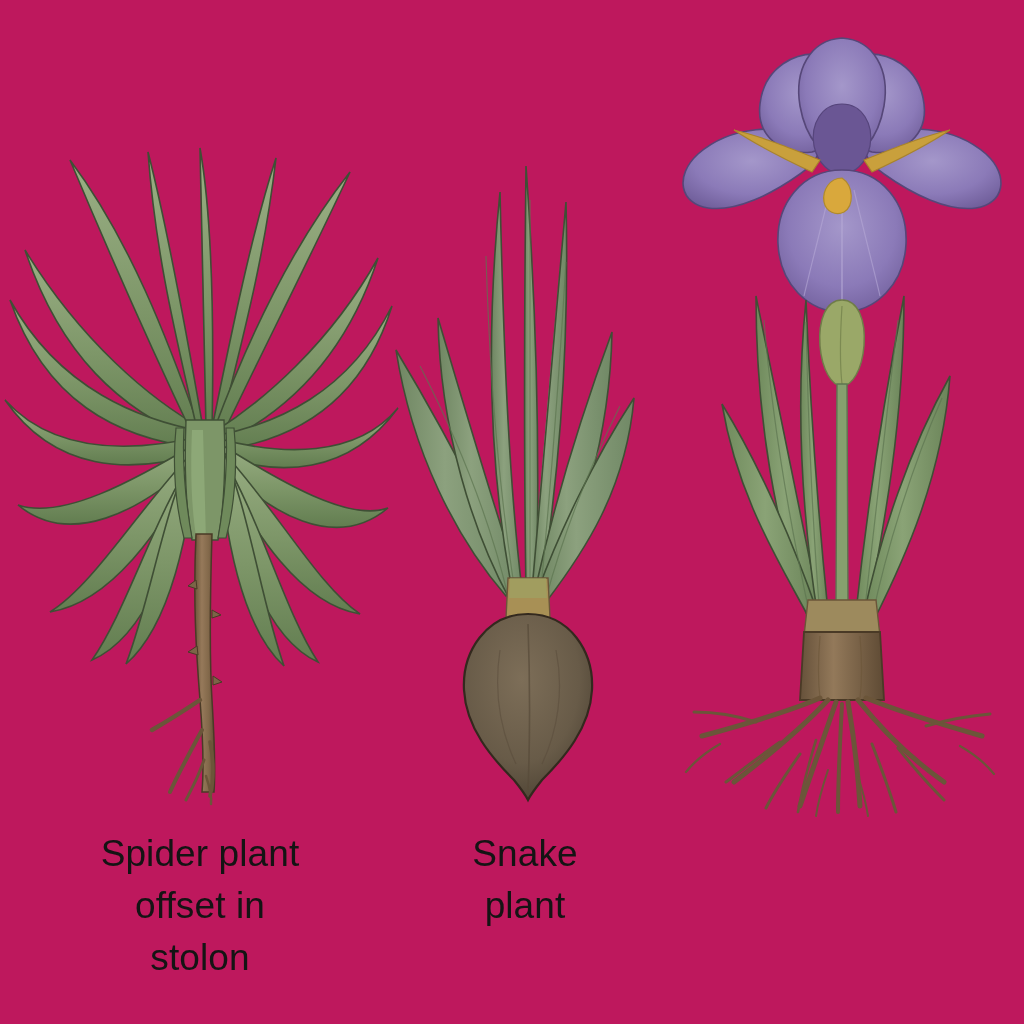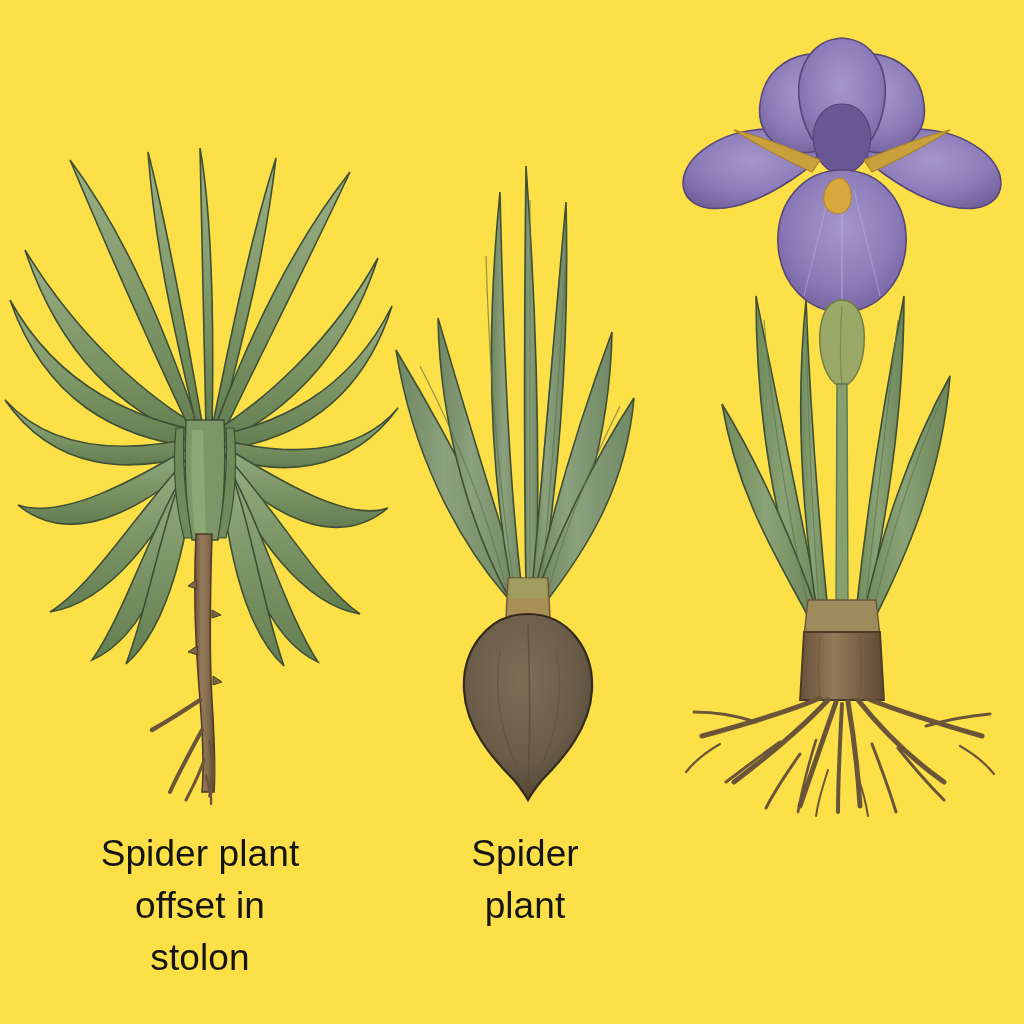--- a/index.html
+++ b/index.html
@@ -44,21 +44,21 @@
     font-size: 37px;
     line-height: 52px;
     font-weight: 400;
     letter-spacing: 0.1px;
     white-space: pre-line;
   }
 </style>
 </head>
 <body>
 
-<div id="figure" style="background: #fde047;">
+<div id="figure" style="background: #be185d;">
 
   <div class="panel" id="panel-spider">
     <svg class="plant-art" viewBox="0 0 400 820" preserveAspectRatio="xMidYMin meet">
       <defs>
         <linearGradient id="spLeaf" x1="0" y1="0" x2="0" y2="1">
           <stop offset="0%" stop-color="#9bb085"></stop>
           <stop offset="55%" stop-color="#7d9668"></stop>
           <stop offset="100%" stop-color="#627d50"></stop>
         </linearGradient>
         <linearGradient id="spStem" x1="0" y1="0" x2="1" y2="0">
@@ -171,21 +171,21 @@
                  C 154 790, 150 796, 148 800
                  C 146 796, 142 790, 134 780
                  C 112 758, 86 728, 84 690
                  C 82 652, 106 614, 148 614 Z" fill="url(#snBulb)" stroke="#33291e" stroke-width="2.2"></path>
         <path d="M148 624 C 150 680, 150 740, 148 790" fill="none" stroke="#574a39" stroke-width="1.6" opacity="0.7"></path>
         <path d="M120 650 C 114 690, 120 730, 136 764" fill="none" stroke="#574a39" stroke-width="1.2" opacity="0.5"></path>
         <path d="M176 650 C 184 690, 178 730, 162 764" fill="none" stroke="#574a39" stroke-width="1.2" opacity="0.5"></path>
       </g>
     </svg>
 
-    <div class="caption" style="color: rgb(20, 20, 20);">Spider
+    <div class="caption" style="color: rgb(20, 20, 20);">Snake
 plant</div>
   </div>
 
   <div class="panel" id="panel-rhizome">
     <svg class="plant-art" viewBox="0 0 364 820" preserveAspectRatio="xMidYMin meet">
       <defs>
         <linearGradient id="rhLeaf" x1="0" y1="0" x2="1" y2="0">
           <stop offset="0%" stop-color="#6f8a5c"></stop>
           <stop offset="45%" stop-color="#8aa376"></stop>
           <stop offset="100%" stop-color="#6b8459"></stop>

